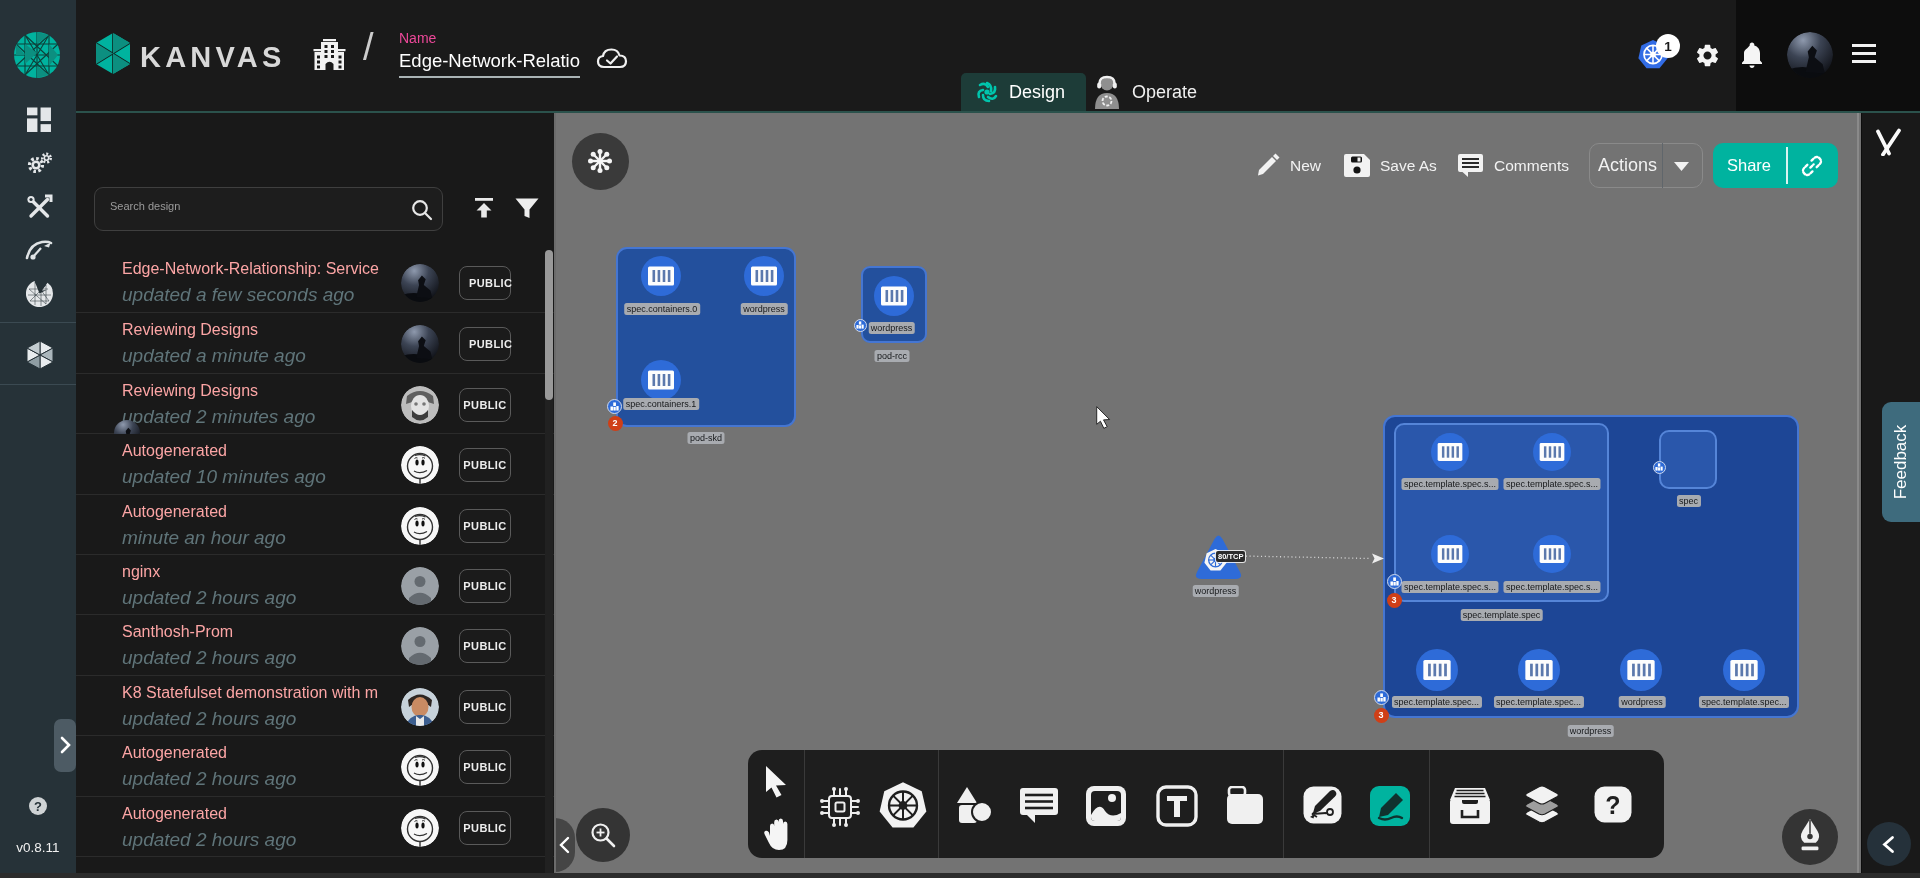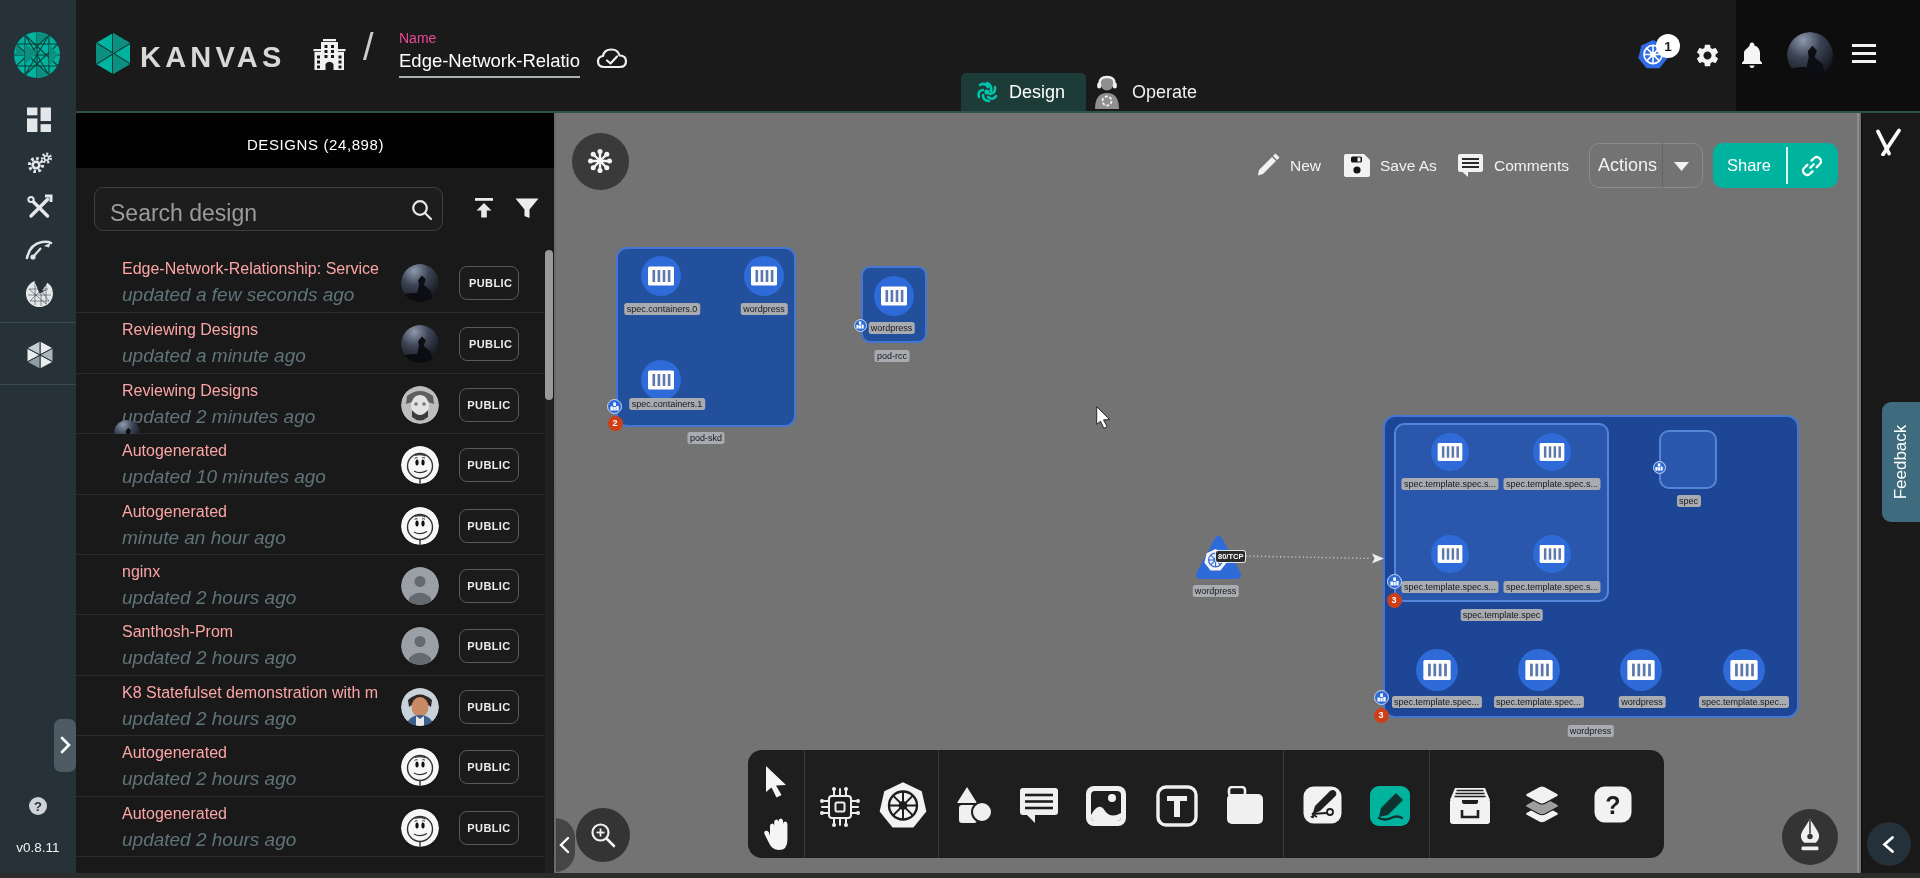--- a/index.html
+++ b/index.html
@@ -14,21 +14,21 @@
 #botline{position:absolute;left:0px;top:873px;width:1920px;height:5px;background:#2c2c2c;z-index:60}
 .lbl{position:absolute;transform:translateX(-50%);background:#a8abb0;color:#16181a;font-size:9px;line-height:12px;padding:0 2.5px;border-radius:2.5px;white-space:nowrap;z-index:5}
 .node{position:absolute;z-index:4}
 .badge{position:absolute;border-radius:50%;z-index:6;display:flex;align-items:center;justify-content:center}
 .bluebdg{background:#2e6bd8;border:1px solid #cfd8ea}
 .redbdg{background:#cf3f17;color:#fff;font-weight:bold;font-size:9px}
 .row{position:absolute;left:0;width:479px;height:61px;border-top:1px solid #2b2b2b}
 .rtitle{position:absolute;left:46px;top:8px;font-size:16px;color:#fca5a5;white-space:nowrap;width:270px;overflow:hidden}
 .rsub{position:absolute;left:46px;top:32px;font-size:19px;font-style:italic;color:#5f7479;white-space:nowrap}
 .ravatar{position:absolute;left:325px;top:12px;width:38px;height:38px;border-radius:50%;overflow:hidden}
-.pub{position:absolute;left:383px;top:14px;width:60px;height:34px;border:1.5px solid #5a5a5a;border-radius:8px;color:#ededed;font-size:11px;font-weight:bold;letter-spacing:.4px;display:flex;align-items:center;justify-content:center;background:rgba(30,30,30,.4)}
+.pub{position:absolute;left:383px;top:14px;width:52px;height:34px;border:1.5px solid #5a5a5a;border-radius:8px;color:#ededed;font-size:11px;font-weight:bold;letter-spacing:.4px;display:flex;align-items:center;justify-content:center;background:rgba(30,30,30,.4)}
 .tbdiv{position:absolute;top:764px;width:1px;height:88px;background:#3a3a3a}
 </style></head>
 <body>
 <svg width="0" height="0" style="position:absolute">
 <defs>
 <radialGradient id="skyg" cx="35%" cy="18%" r="95%">
 <stop offset="0%" stop-color="#8e99ad"></stop>
         <stop offset="40%" stop-color="#3c4454"></stop>
         <stop offset="100%" stop-color="#07080c"></stop>
 </radialGradient>
@@ -256,21 +256,21 @@
       <use href="#cnt"></use>
     </svg>
 <svg class="node" style="left:189px;top:143px" width="40" height="40" viewBox="-20 -20 40 40">
       <use href="#cnt"></use>
     </svg>
 <svg class="node" style="left:86px;top:247px" width="40" height="40" viewBox="-20 -20 40 40">
       <use href="#cnt"></use>
     </svg>
 <div class="lbl" style="left:107px;top:190px">spec.containers.0</div>
 <div class="lbl" style="left:209px;top:190px">wordpress</div>
-<div class="lbl" style="left:112px;top:285px">spec.containers.1</div>
+<div class="lbl" style="left:106px;top:285px">spec.containers.1</div>
 <div class="badge bluebdg" style="left:51.5px;top:285.5px;width:15px;height:15px">
       <svg width="9" height="9" viewBox="0 0 10 10">
         <g fill="#fff">
           <rect x="3.6" y="0.5" width="3" height="4"></rect>
           <rect x="0.5" y="5" width="2.8" height="4.5"></rect>
           <rect x="3.8" y="5.5" width="2.6" height="4"></rect>
           <rect x="7" y="4.5" width="2.6" height="5"></rect>
         </g>
       </svg>
     </div>
@@ -533,24 +533,23 @@
       <circle cx="14" cy="17.5" r="2.6" fill="#343434"></circle>
       <rect x="6" y="27" width="16" height="3.6" rx="1.2" fill="#f0f0f0"></rect>
     </svg>
 
 <div class="abs" style="left:0px;top:705px;width:20px;height:54px;background:#414141;border-radius:0 27px 27px 0;opacity:.92"></div>
 <svg class="abs" style="left:3px;top:722px" width="13" height="20" viewBox="0 0 13 20">
       <path d="M10,3 L3,10 L10,17" fill="none" stroke="#fff" stroke-width="2.4" stroke-linecap="round"></path>
     </svg>
 </div>
 <div id="panel">
-<div class="abs" style="left:0;top:0;width:479px;height:55px;background:#020202;display:flex;align-items:center;justify-content:center;font-size:15px;letter-spacing:.6px;color:#fff;padding-top:7px">DESIGNS (24,898)</div>
 
 <div class="abs" style="left:18px;top:74px;width:349px;height:44px;background:#1d1d1d;border:1.5px solid #3f3f3f;border-radius:9px"></div>
-<div class="abs" style="left:34px;top:87px;font-size:23px;color:#9b9b9b">Search design</div>
+<div class="abs" style="left:34px;top:87px;font-size:11px;color:#9b9b9b">Search design</div>
 <svg class="abs" style="left:334px;top:85px" width="24" height="24" viewBox="0 0 24 24">
       <circle cx="10" cy="10" r="6.8" fill="none" stroke="#e8e8e8" stroke-width="2.2"></circle>
       <line x1="15" y1="15" x2="21" y2="21" stroke="#e8e8e8" stroke-width="2.2" stroke-linecap="round"></line>
     </svg>
 
 <svg class="abs" style="left:398px;top:85px" width="20" height="22" viewBox="0 0 20 22">
       <g fill="#e8e8e8">
         <rect x="1" y="0" width="18" height="2.8"></rect>
         <path d="M10,5 L17.5,12.5 L12.8,12.5 L12.8,19.5 L7.2,19.5 L7.2,12.5 L2.5,12.5 Z"></path>
       </g>

